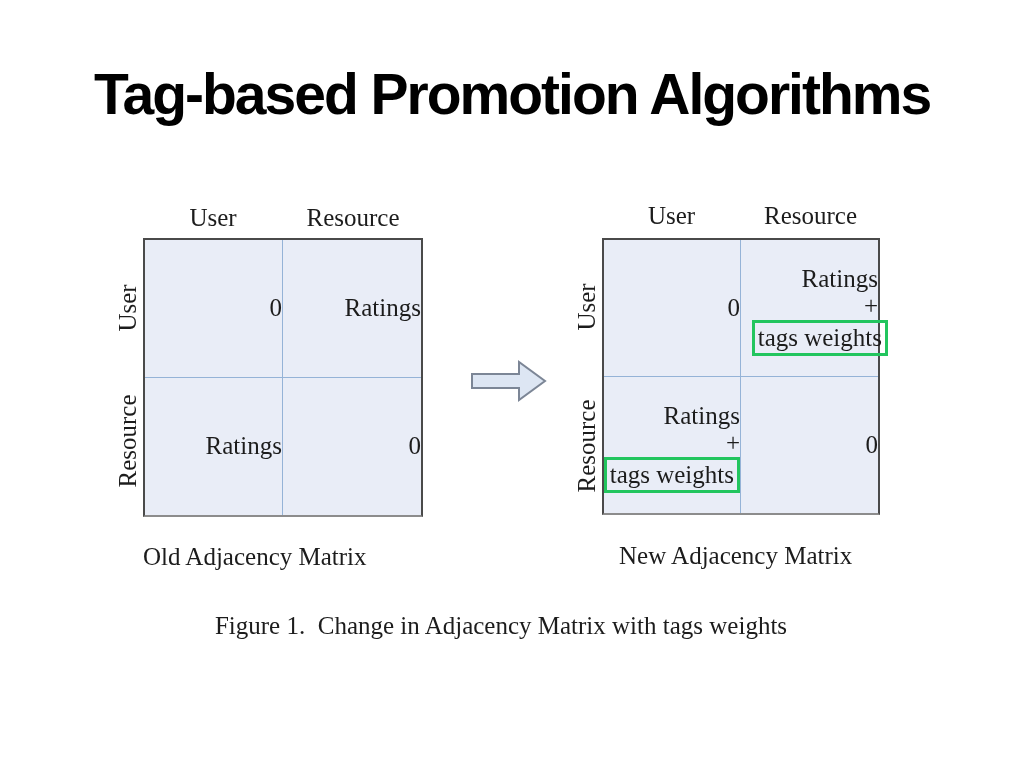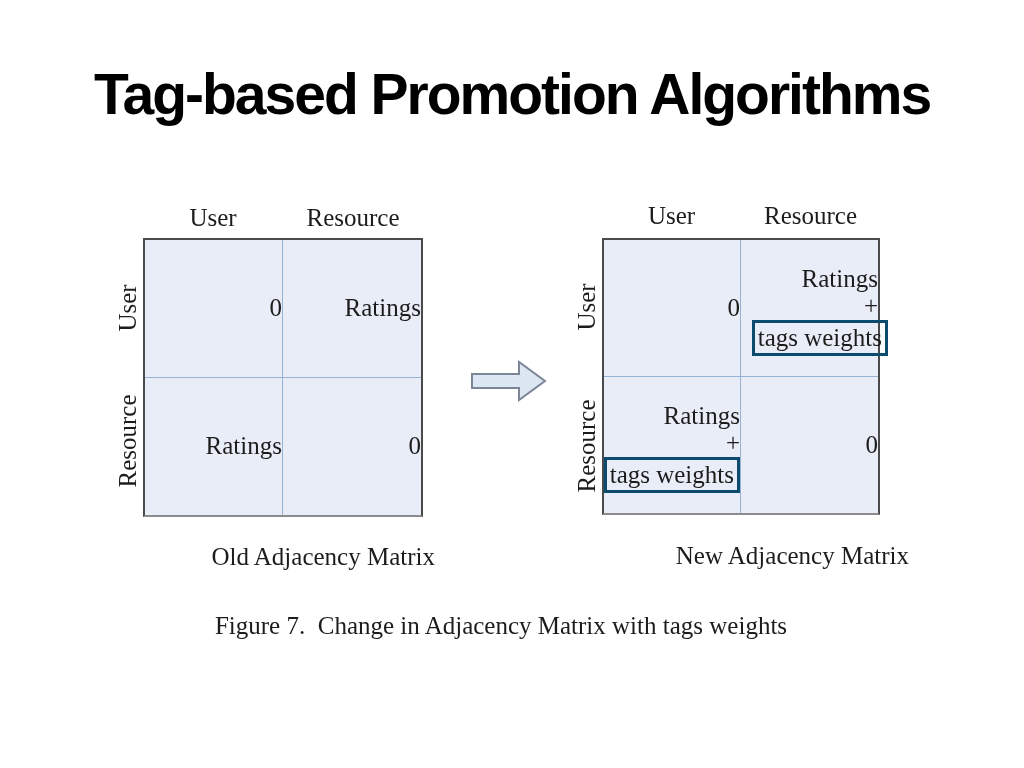--- a/index.html
+++ b/index.html
@@ -60,34 +60,34 @@
     width: 140px;
     height: 26px;
     text-align: center;
     font-size: 25px;
     line-height: 26px;
     transform: rotate(-90deg);
     color: #1c1c1c;
   }
   .tagbox {
     display: inline-block;
-    border: 3px solid #0c4a6e;
+    border: 3px solid #22c55e;
     padding: 0 3px;
     line-height: 30px;
     white-space: nowrap;
     margin-top: 1px;
   }
   .shift-right { margin-right: -10px; }
   .shift-left  { margin-left: -10px; }
   .opline { line-height: 26px; }
   .mcaption {
     position: absolute;
     font-size: 25px;
     line-height: 30px;
-    text-align: right;
+    text-align: left;
     color: #1c1c1c;
   }
   .figcaption {
     position: absolute;
     top: 611px;
     left: 0;
     width: 1002px;
     text-align: center;
     font-size: 25px;
     line-height: 30px;
@@ -140,15 +140,15 @@
     <div class="cell c0r1 stack">
       <div>Ratings</div>
       <div class="opline">+</div>
       <div class="tagbox shift-left">tags weights</div>
     </div>
     <div class="cell">0</div>
   </div>
 
   <div class="mcaption" style="left:619px; top:541px; width:290px">New Adjacency Matrix</div>
 
-  <div class="figcaption">Figure 7.  Change in Adjacency Matrix with tags weights</div>
+  <div class="figcaption">Figure 1.  Change in Adjacency Matrix with tags weights</div>
 
 </div>
 
 </body></html>

